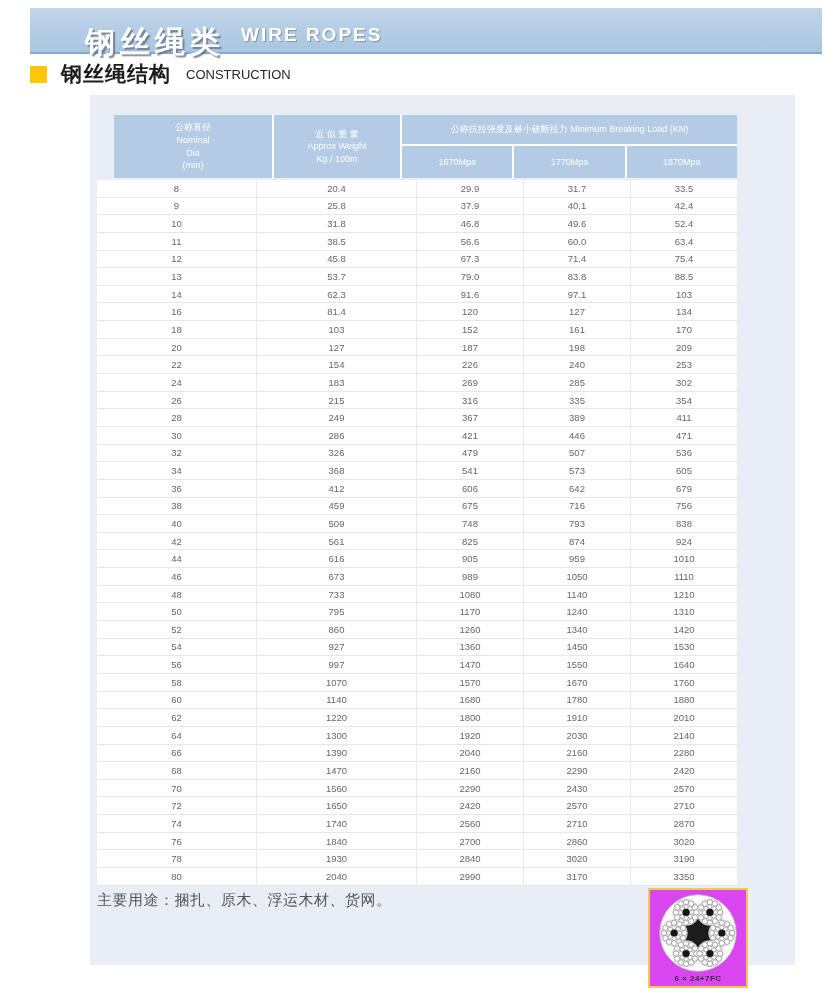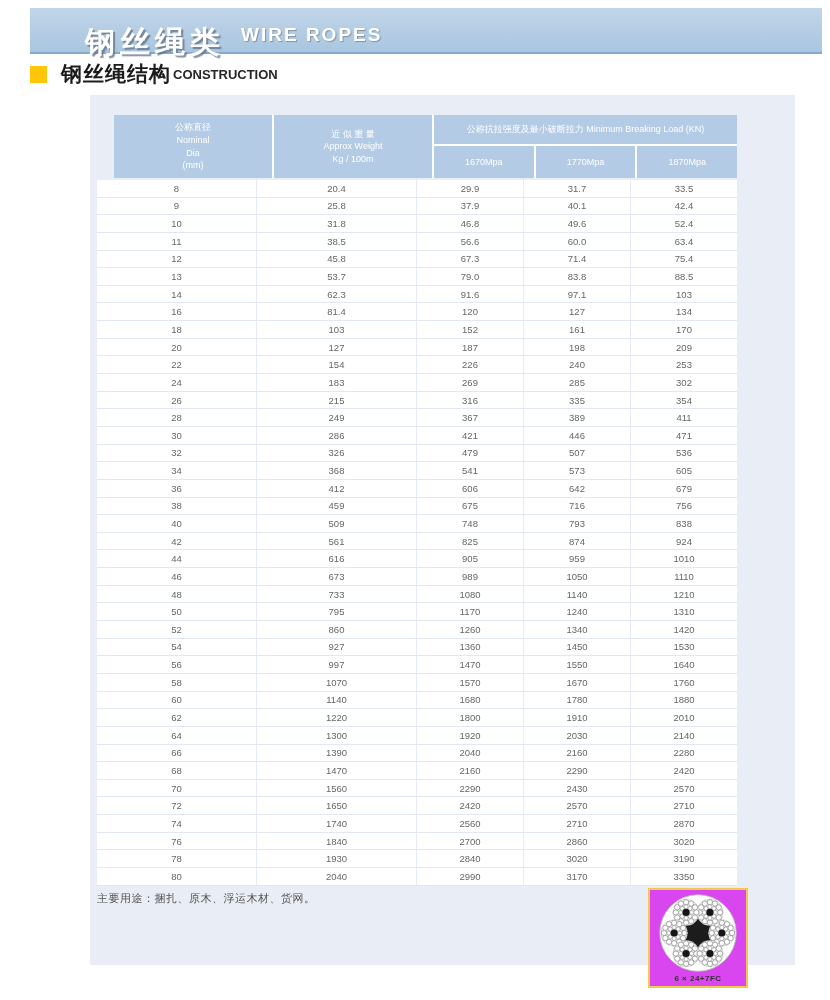--- a/index.html
+++ b/index.html
@@ -28,39 +28,39 @@
     text-shadow:1px 1px 1px rgba(98,110,130,0.6);
   }
 
   
   .subtitle-row {
     position:absolute; left:30px; top:62px; height:24px;
     display:flex; align-items:center;
   }
   .bullet { width:17px; height:17px; background:#ffc60a; }
   .subtitle-zh { font-size:21px; font-weight:bold; color:#1b1b1b; margin-left:14px; letter-spacing:1px; }
-  .subtitle-en { font-size:13px; font-weight:bold; color:#262626; margin-left:2px; }
+  .subtitle-en { font-size:13px; font-weight:normal; color:#262626; margin-left:15px; }
 
   
   .panel {
     position:absolute; left:90px; top:95px; width:705px; height:870px;
     background:#e9edf5;
   }
 
   
   .spec-table { position:absolute; left:7px; top:20px; width:640px; }
 
   .thead { display:flex; height:63px;padding-left:17px; }
   .th {
     background:#b3cbe4; color:#ffffff; font-size:9px; line-height:1.4;
     display:flex; flex-direction:column; align-items:center; justify-content:center;
     text-align:center;
   }
   .th-dia   { width:160px; border-right:2px solid #ffffff; }
-  .th-weight{ width:160px; border-right:2px solid #ffffff; }
+  .th-weight{ width:128px; border-right:2px solid #ffffff; }
   .th-group-wrap { flex:1; display:flex; flex-direction:column; }
   .th-group { height:31px; border-bottom:2px solid #ffffff; flex-direction:row; }
   .sub-row  { flex:1; display:flex;justify-content:flex-end; }
   .th-sub   { flex:1; border-right:2px solid #ffffff; }
   .th-sub:last-child { border-right:none; }
 
   .tbody { margin-top:2px; }
   .tr {
     display:flex; height:17.65px; background:#ffffff;
     border-bottom:1.5px solid #e2e8f1;
@@ -70,21 +70,21 @@
     display:flex; align-items:center; justify-content:center;
     border-right:1px solid #e6ebf3;
   }
   .td.c1, .td.c2 { flex:0 0 160px; }
   .td.c3, .td.c4, .td.c5 { flex:1; }
   .td.c5 { border-right:none; }
 
   
   .usage-note {
     position:absolute; left:7px; top:796px;
-    font-size:11px; color:#555555; letter-spacing:0.5px;
+    font-size:15px; color:#555555; letter-spacing:0.5px;
   }
 
   
   .diagram-card {
     position:absolute; left:558px; top:793px; width:100px; height:100px;
     background:#d946ef; border:2px solid #f2c94c; border-radius:0;
     display:flex; flex-direction:column; align-items:center; justify-content:center;
   }
   .diagram-label { font-size:8px; font-weight:bold; color:#333333; letter-spacing:0.5px; margin-top:1px; }
 </style>

